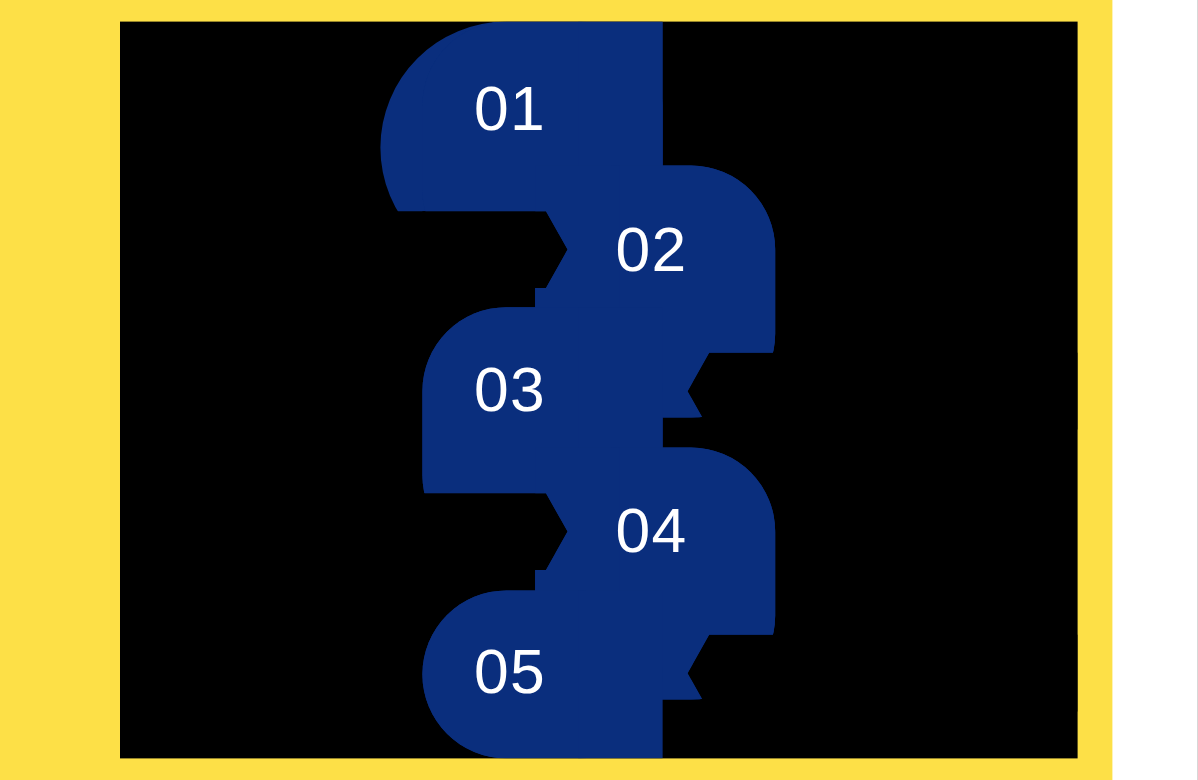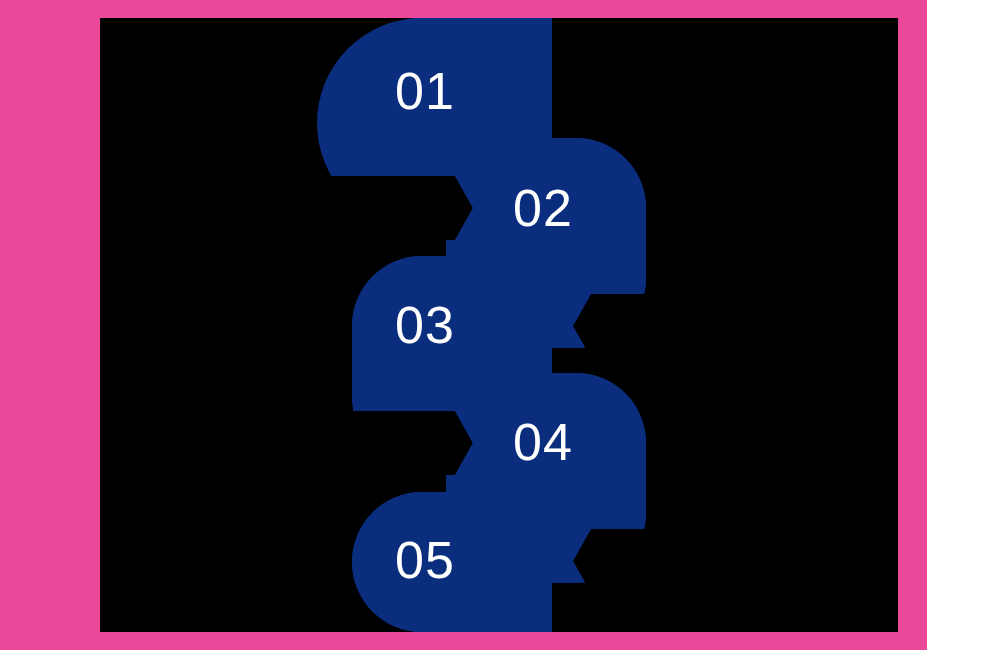--- a/index.html
+++ b/index.html
@@ -11,21 +11,21 @@
     height: 650px;
     overflow: hidden;
   }
   body {
     font-family: "Liberation Sans", "DejaVu Sans", sans-serif;
   }
   #stage {
     position: relative;
     width: 927px;
     height: 650px;
-    background: #ec4899;
+    background: #fde047;
   }
   #canvas-panel {
     position: absolute;
     left: 100px;
     top: 18px;
     width: 798px;
     height: 614px;
     background: #000000;
     overflow: hidden;
   }

